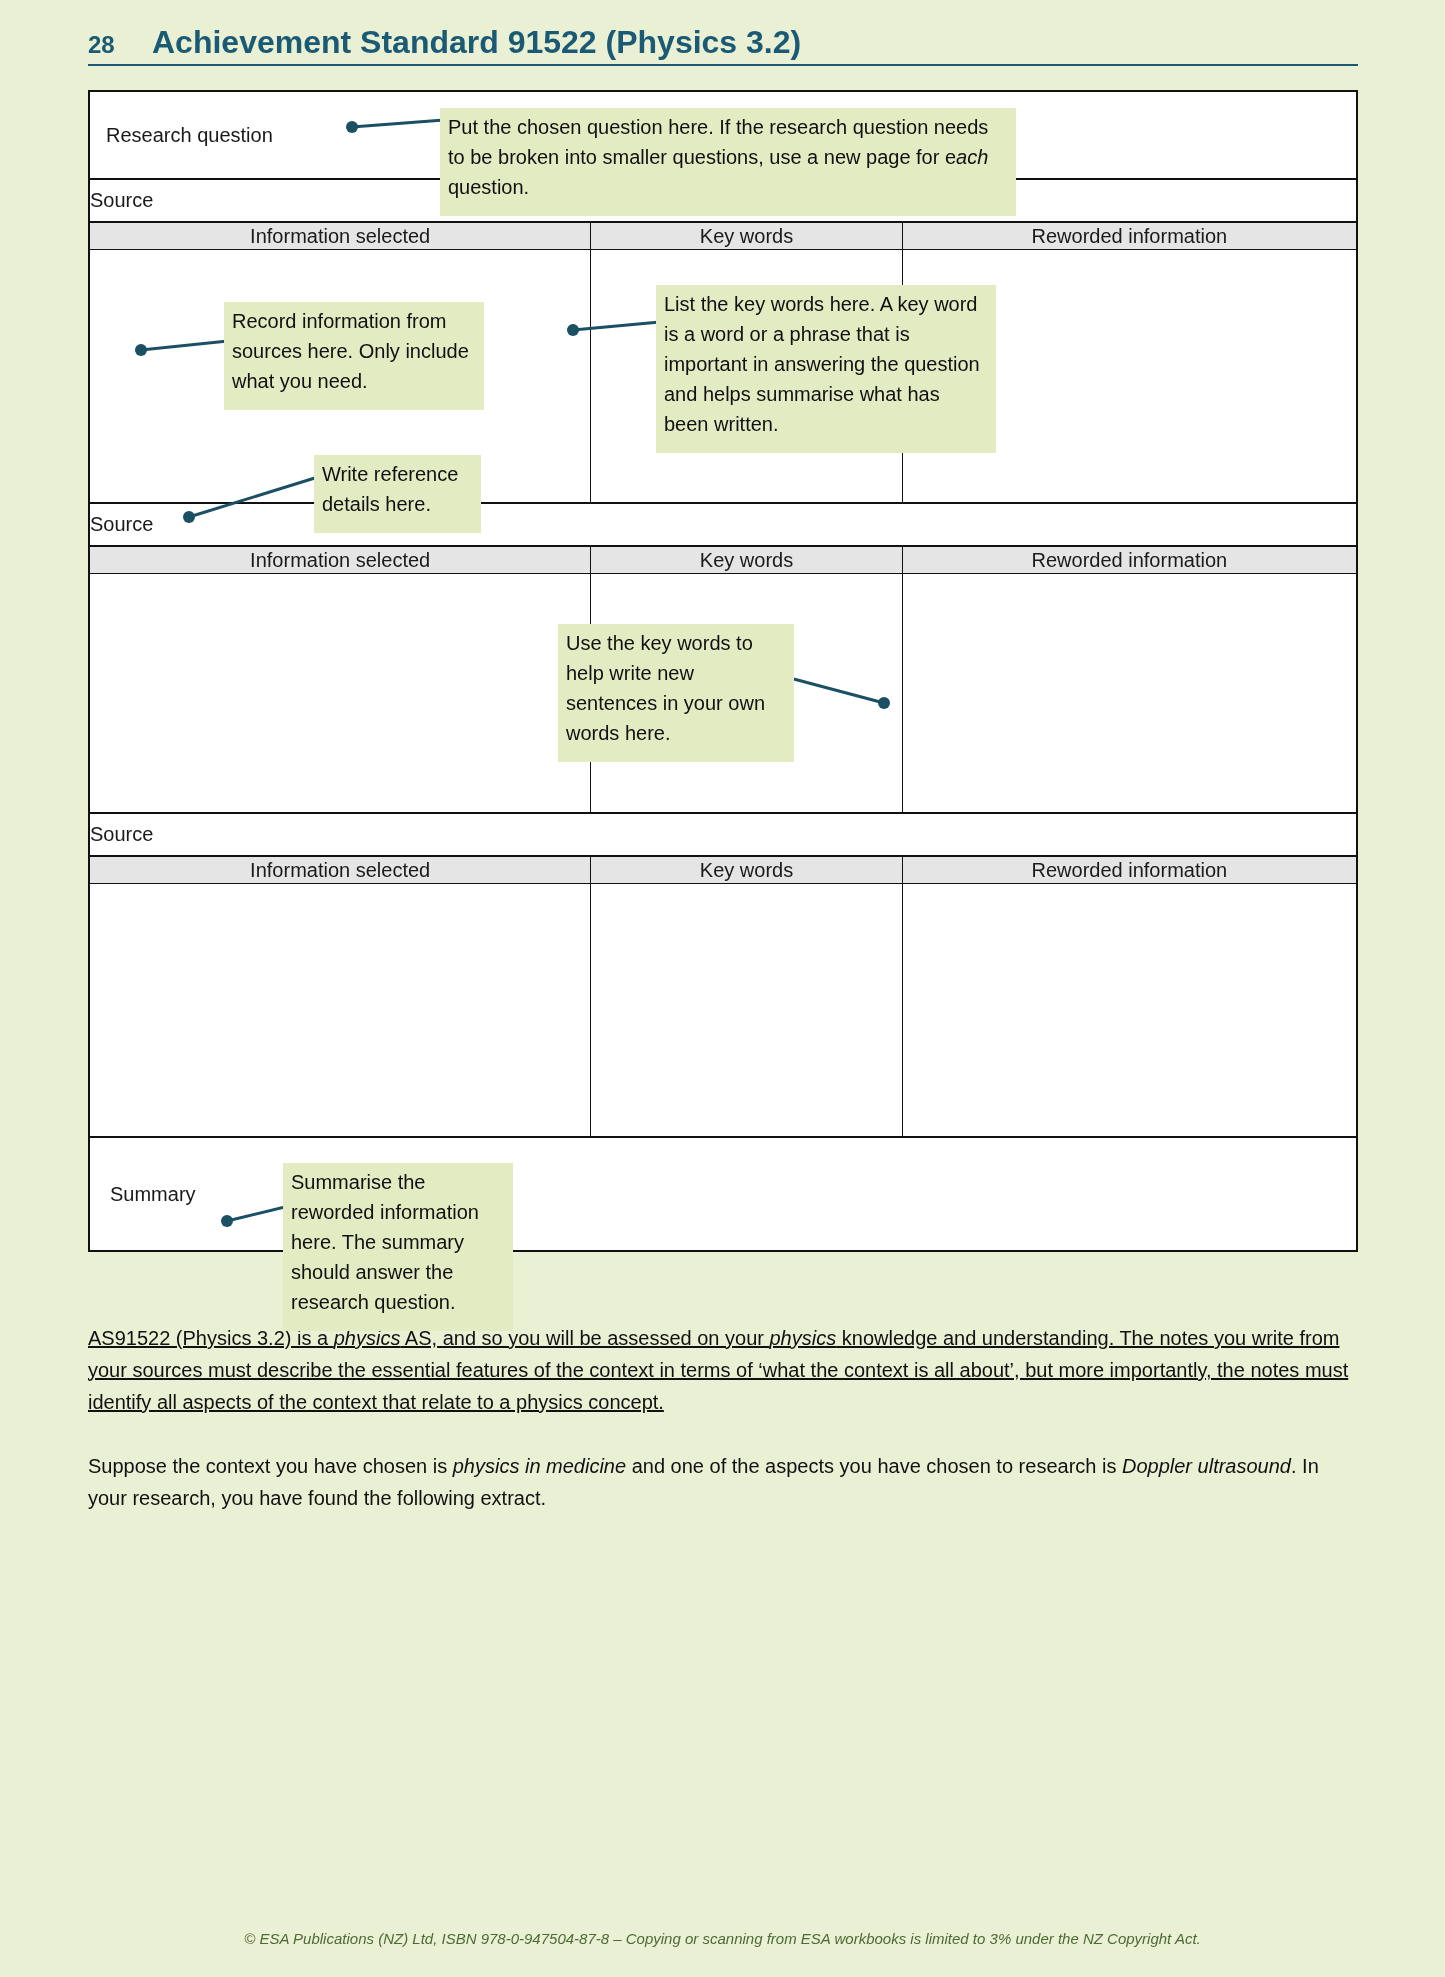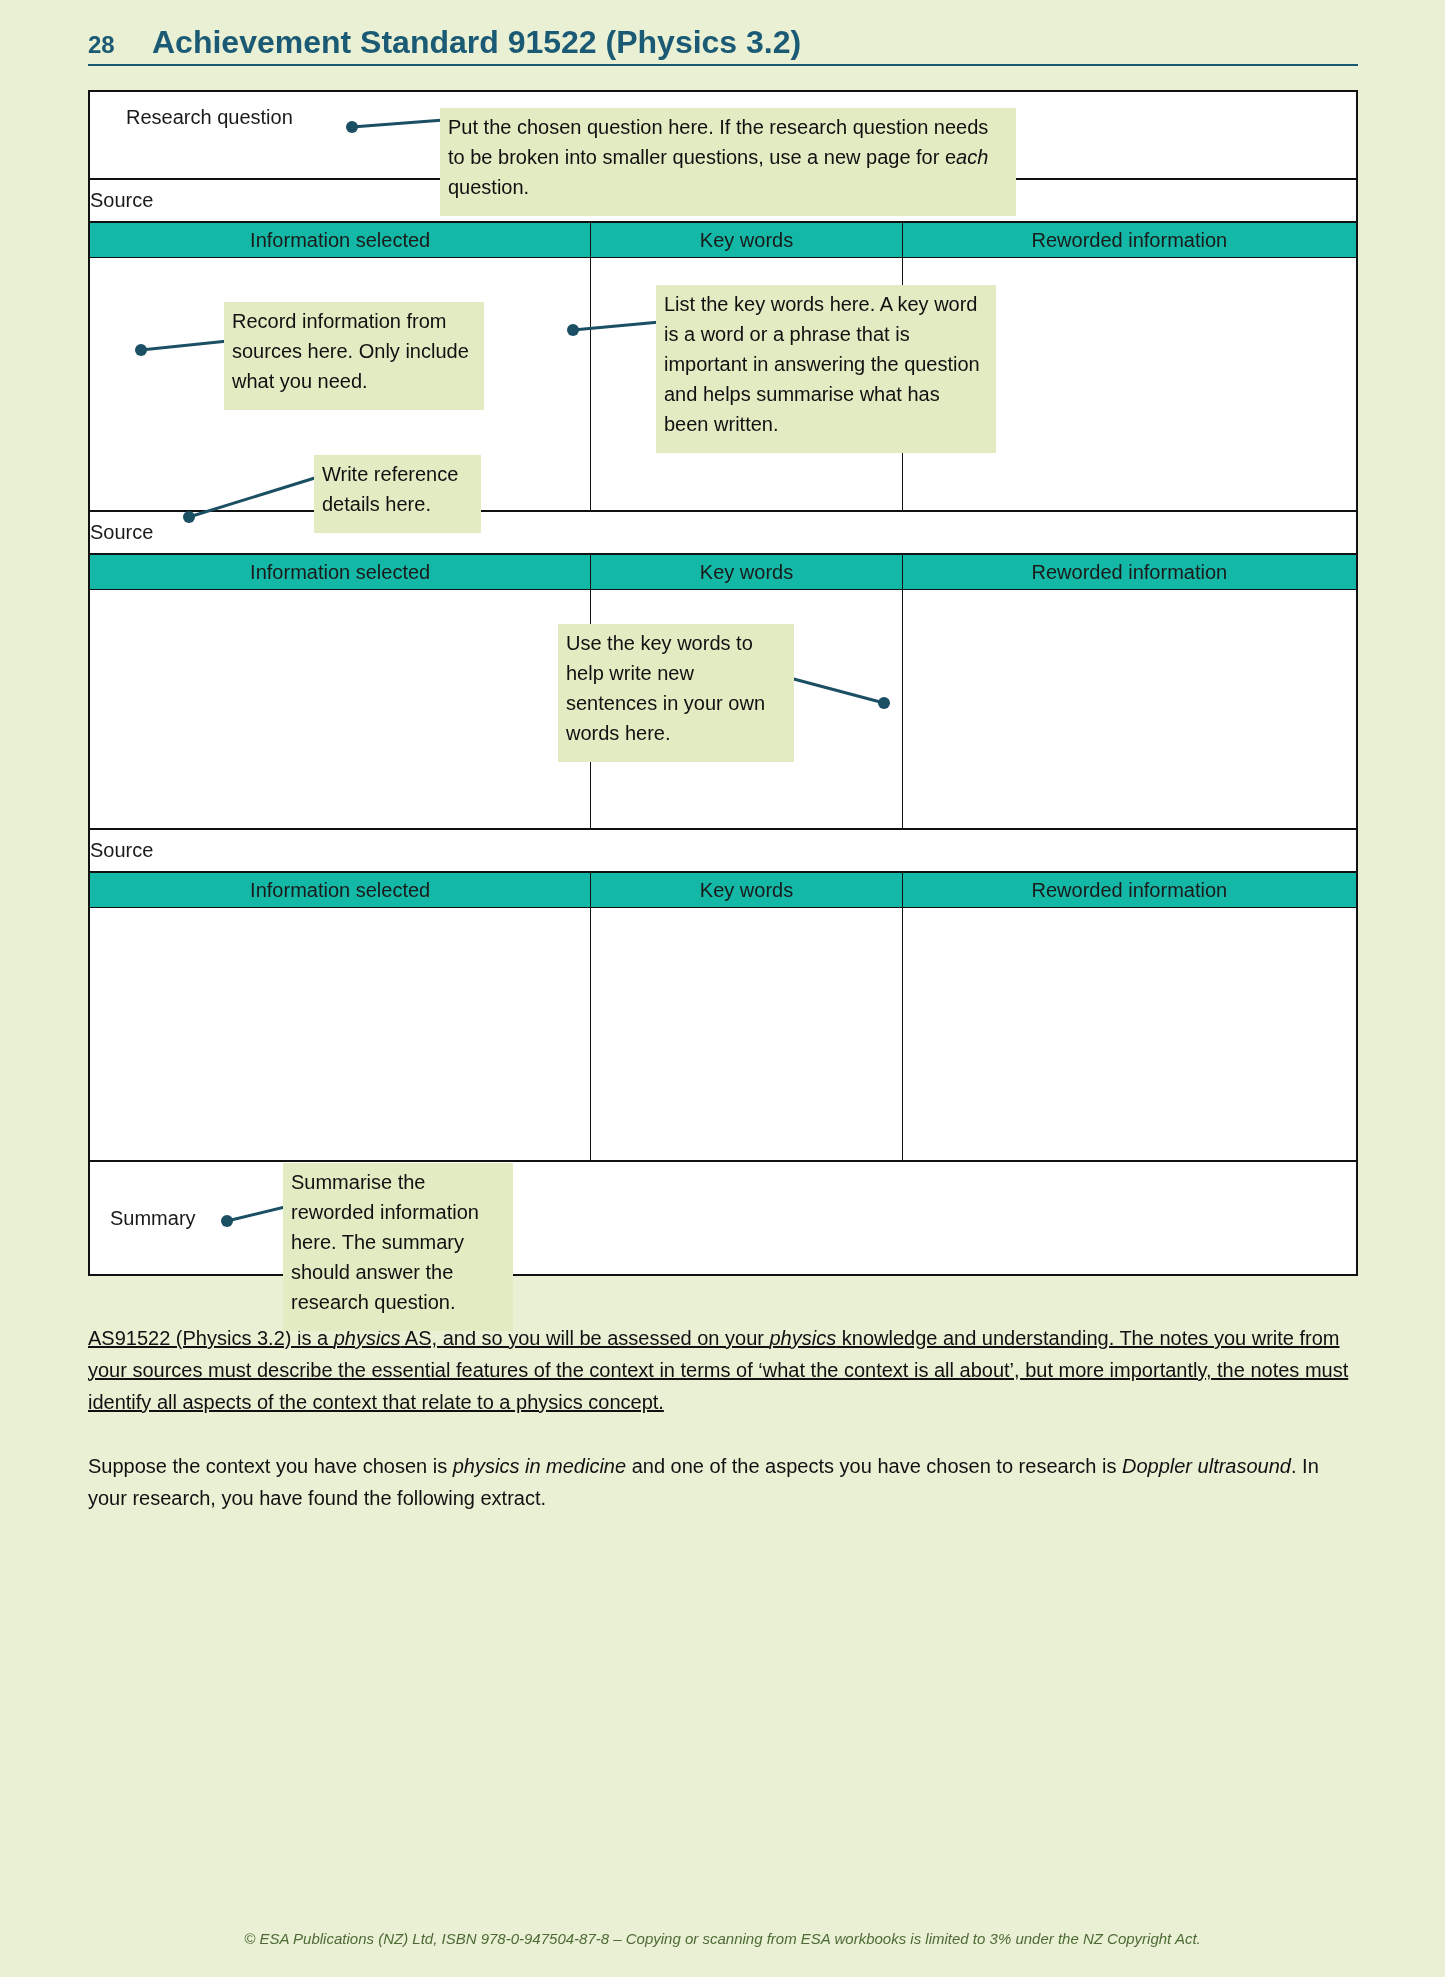--- a/index.html
+++ b/index.html
@@ -56,38 +56,38 @@
     box-sizing: border-box;
   }
   .row-label-cell {
     padding: 14px 16px;
     font-size: 20px;
     box-sizing: border-box;
   }
   .research-question-row {
     height: 88px;
     display: flex;
+    align-items: center;
     border-bottom: 2px solid #111;
     box-sizing: border-box;
-    padding-left: 20px;
   }
   .source-row {
     height: 42px;
     display: flex;
     align-items: center;
     border-bottom: 1px solid #111;
     box-sizing: border-box;
     font-size: 20px;
   }
   .col-header-row {
     display: flex;
-    background: #14b8a6;
+    background: #e5e5e5;
     border-bottom: 1px solid #111;
     border-top: 1px solid #111;
-    height: 36px;
+    height: 28px;
     box-sizing: border-box;
   }
   .col-header {
     font-size: 20px;
     display: flex;
     align-items: center;
     justify-content: center;
     box-sizing: border-box;
   }
   .col-1 { width: 39.6%; border-right: 1px solid #111; }

